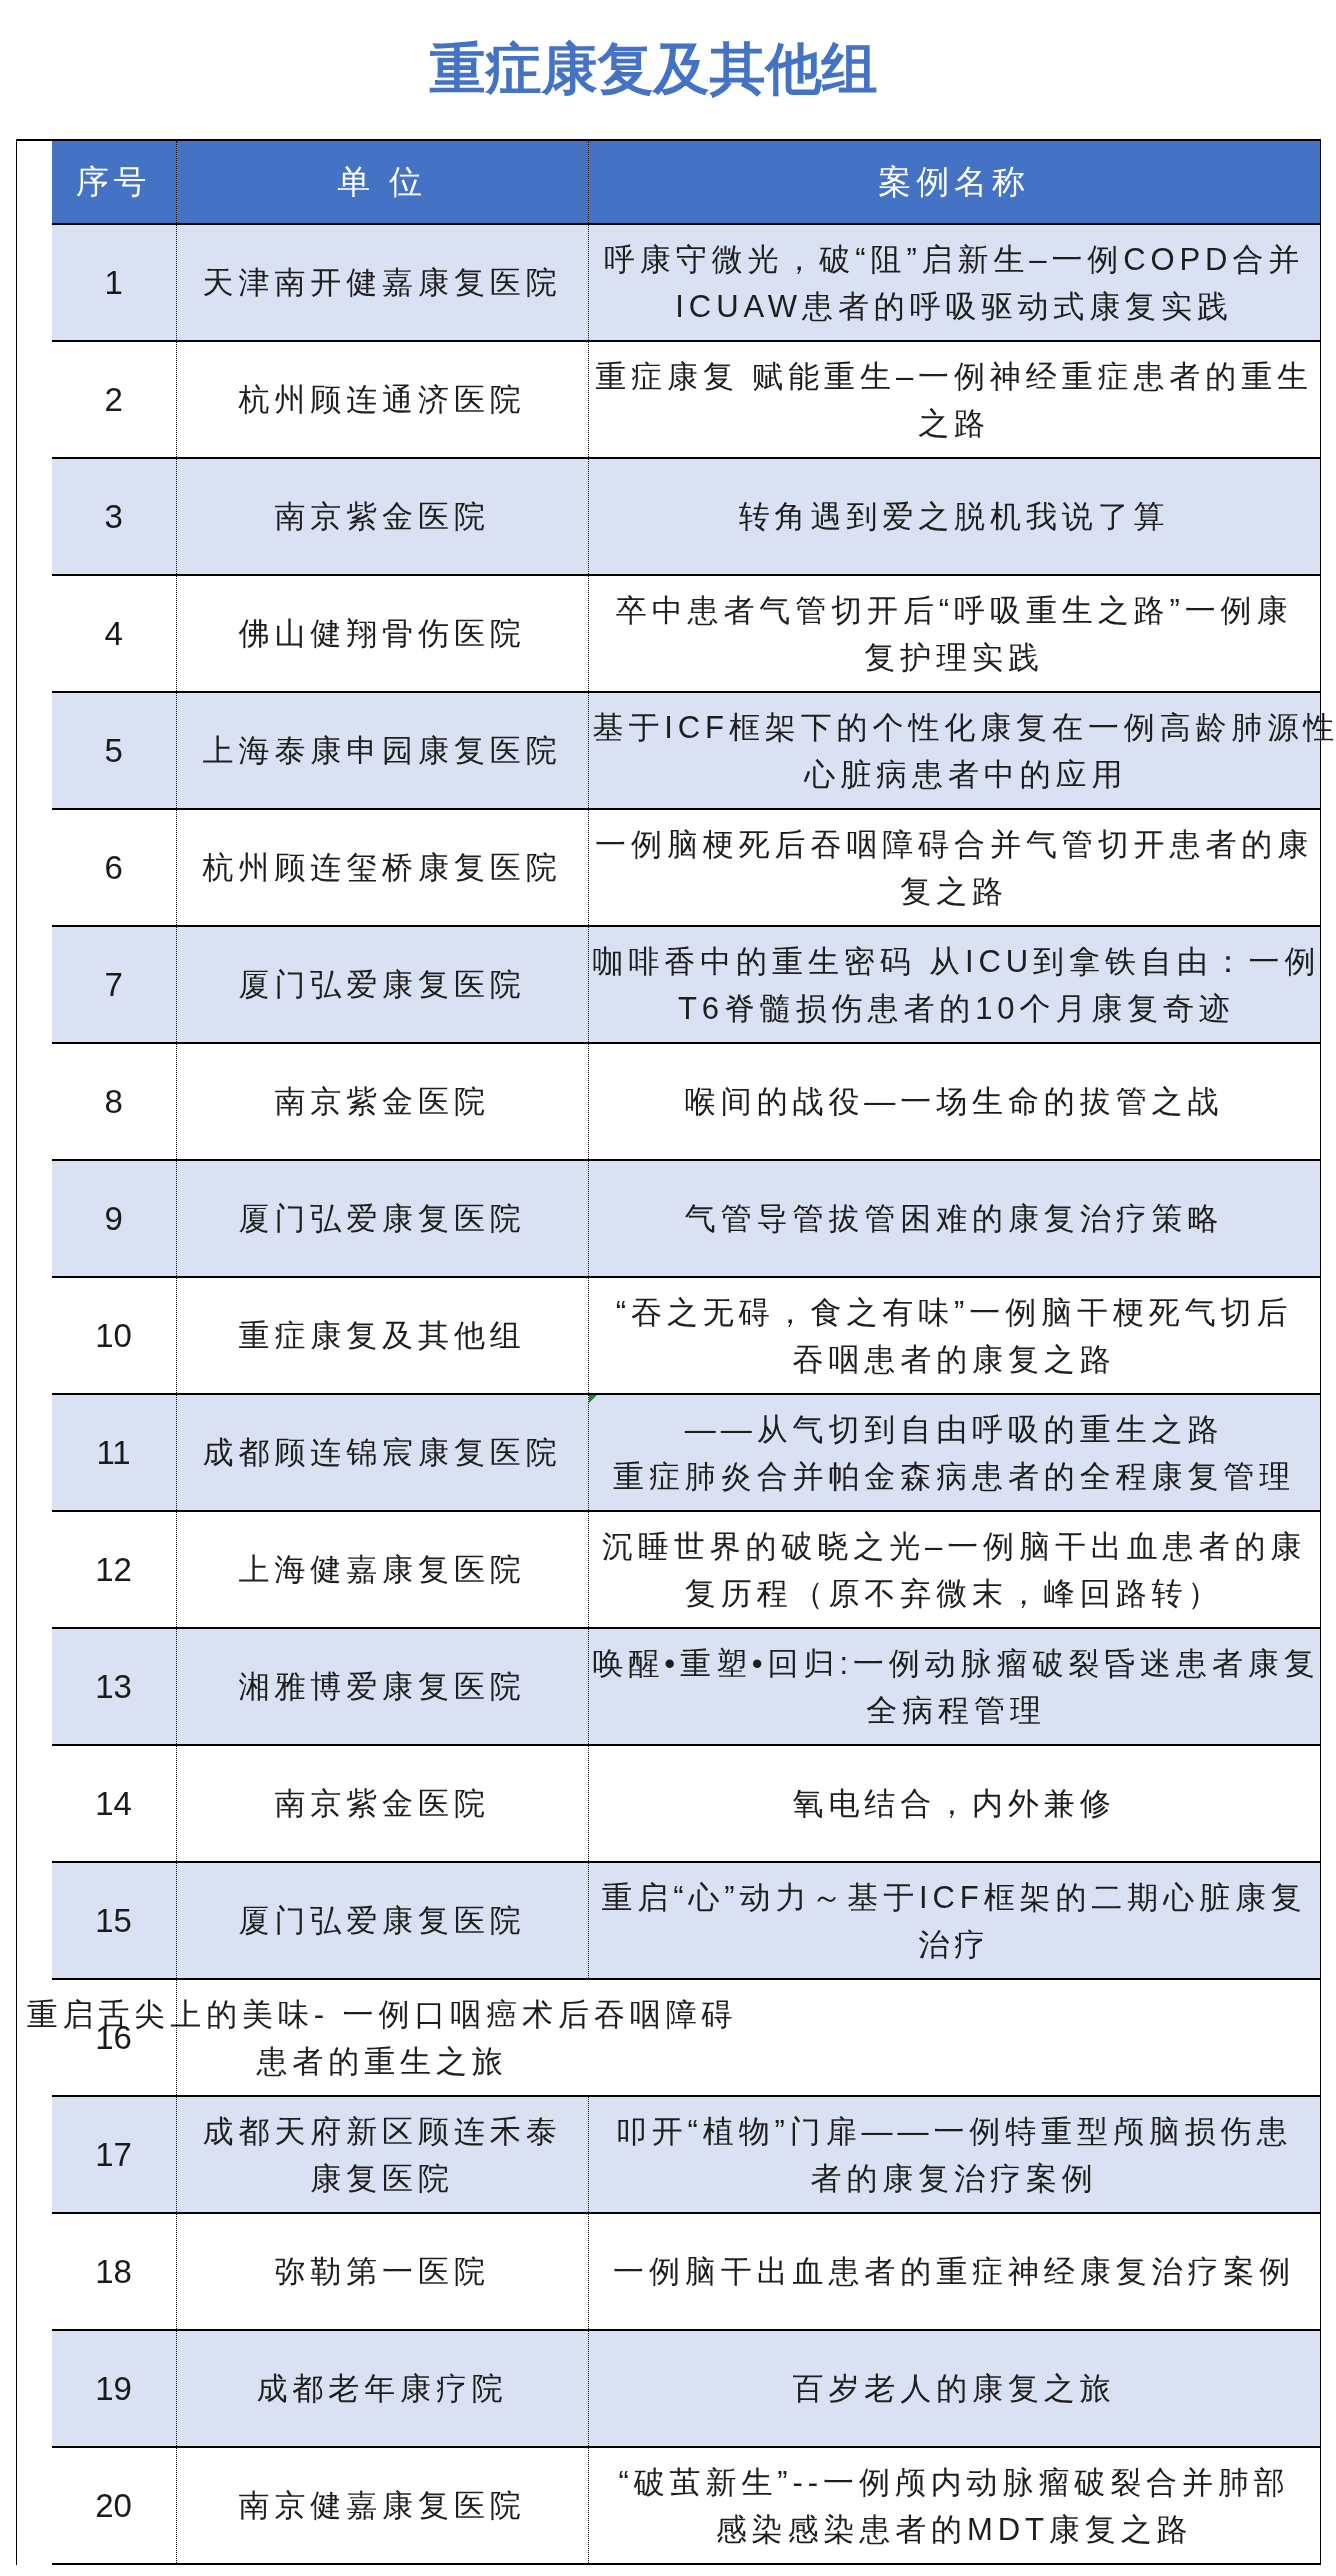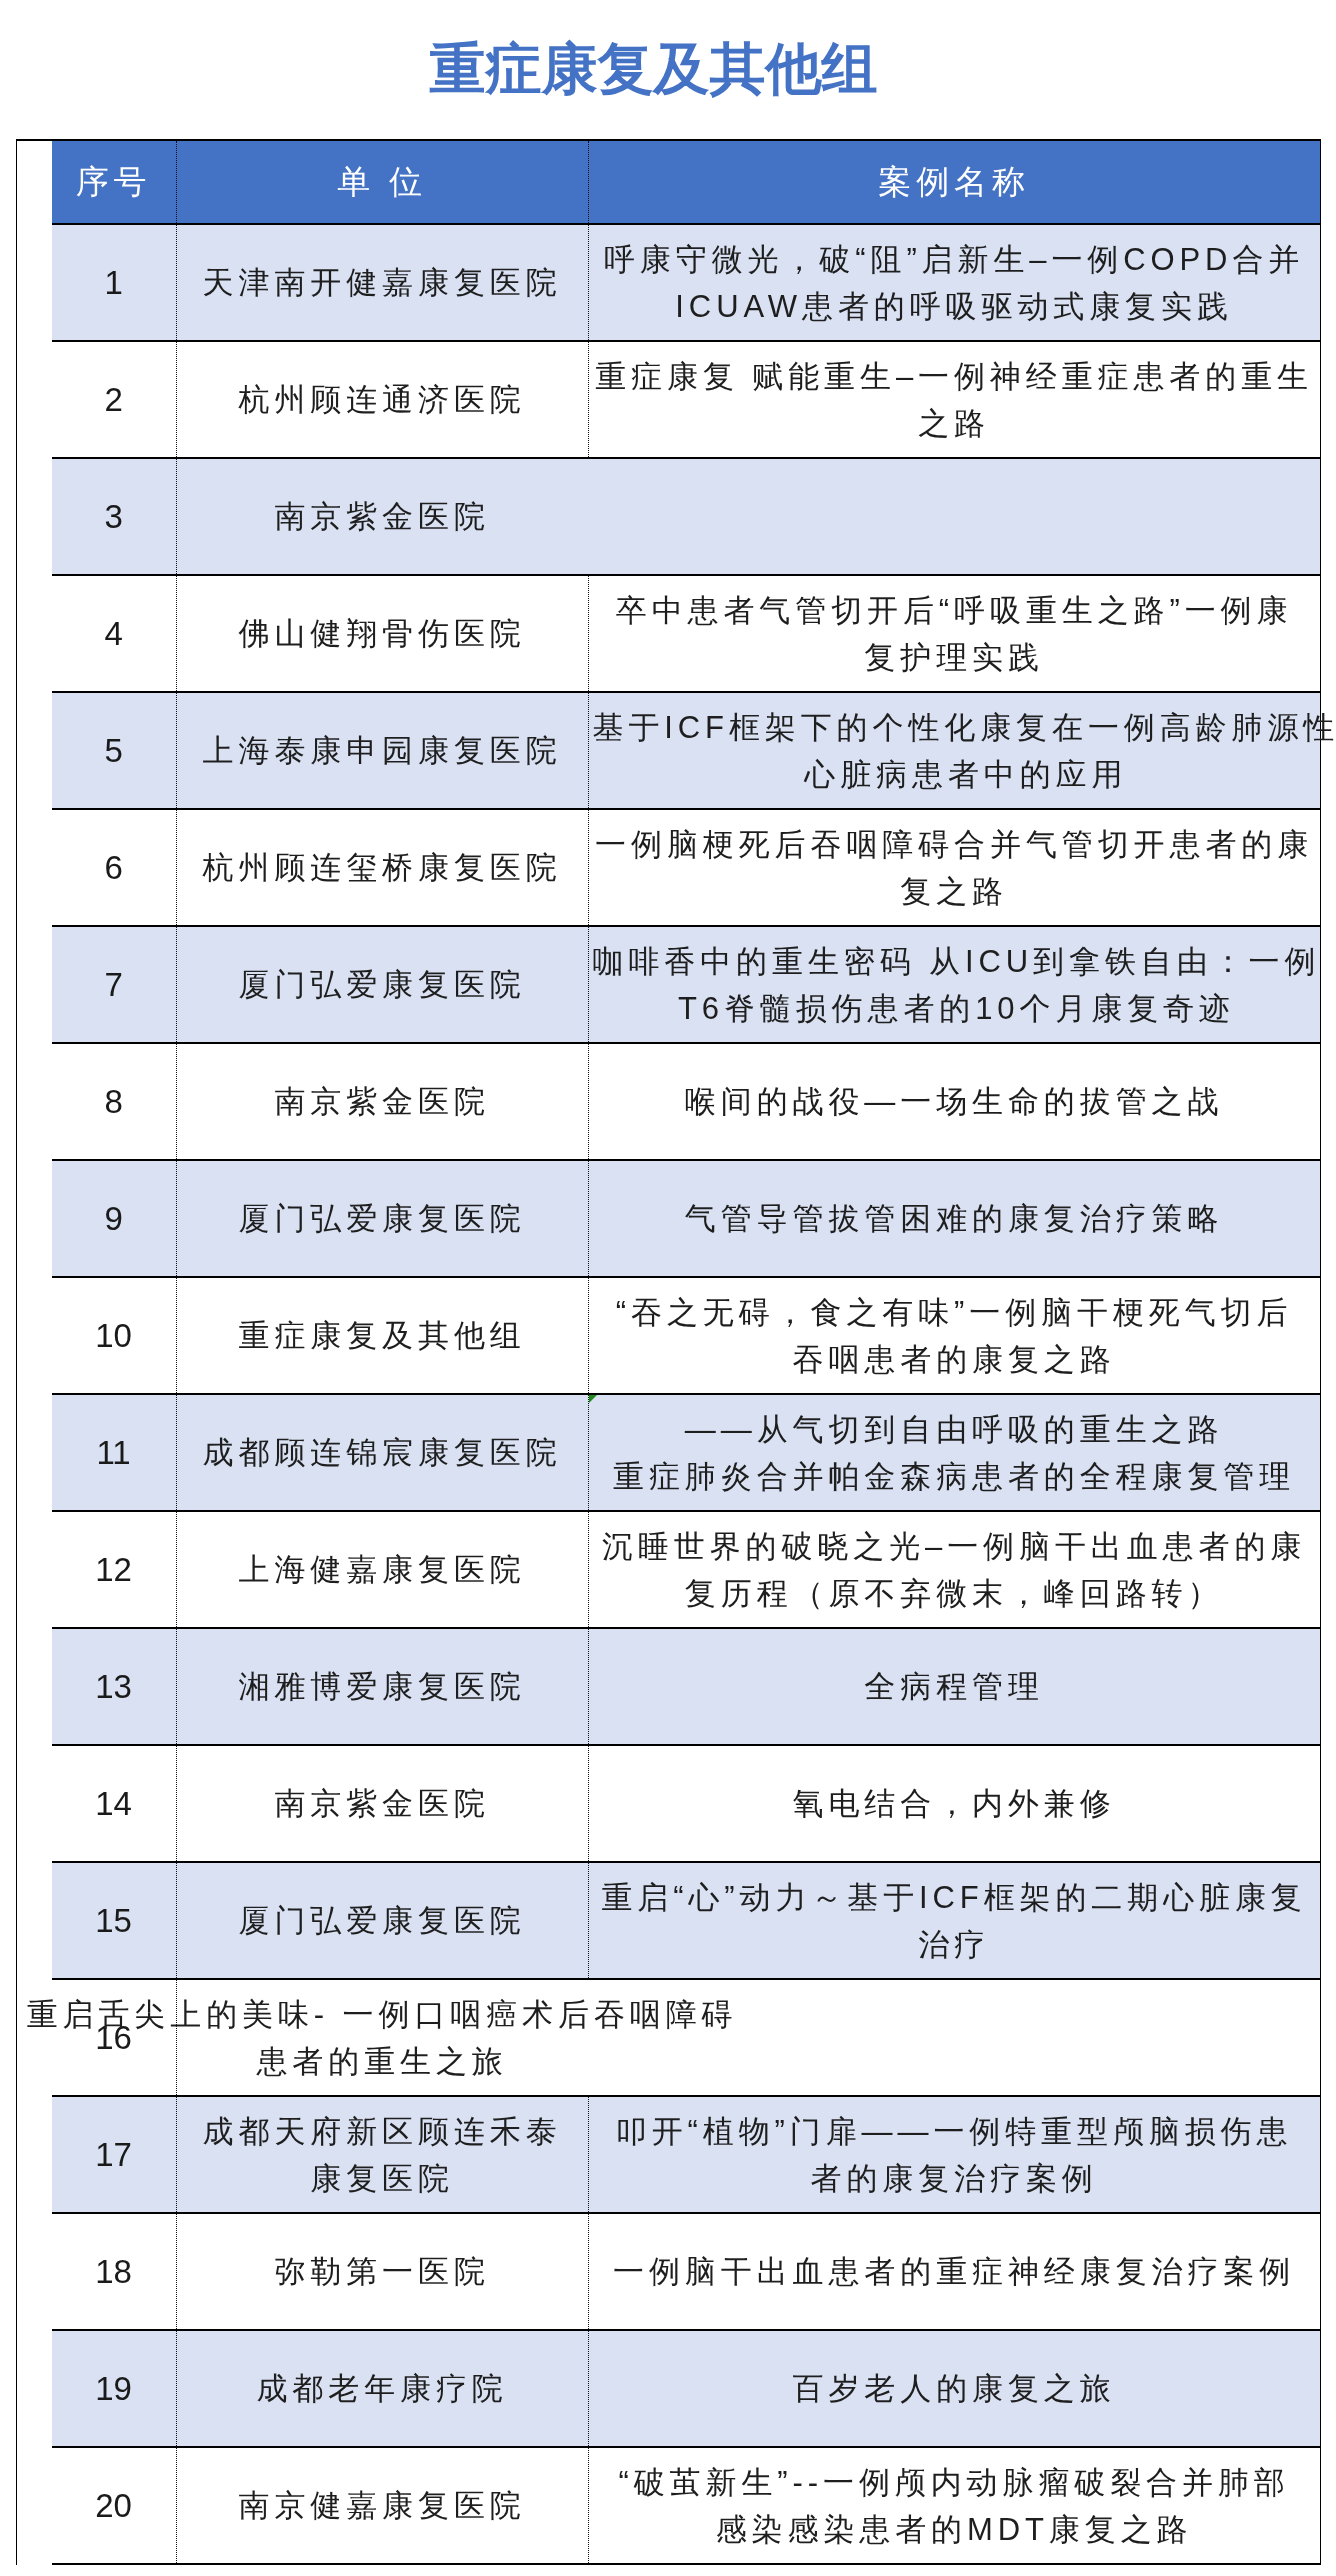--- a/index.html
+++ b/index.html
@@ -72,20 +72,23 @@
           <span class="line">之路</span>
         </div>
   </div>
       <div class="row band">
     <div class="cell c1">
       <span class="num">3</span>
     </div>
     <div class="cell c2">
           <span class="line">南京紫金医院</span>
         </div>
+    <div class="cell c3">
+          <span class="line">转角遇到爱之脱机我说了算</span>
+        </div>
   </div>
       <div class="row plain">
     <div class="cell c1">
       <span class="num">4</span>
     </div>
     <div class="cell c2">
           <span class="line">佛山健翔骨伤医院</span>
         </div>
     <div class="cell c3">
           <span class="line">卒中患者气管切开后“呼吸重生之路”一例康</span>
@@ -188,20 +191,21 @@
         </div>
   </div>
       <div class="row band">
     <div class="cell c1">
       <span class="num">13</span>
     </div>
     <div class="cell c2">
           <span class="line">湘雅博爱康复医院</span>
         </div>
     <div class="cell c3">
+          <span class="line">唤醒•重塑•回归:一例动脉瘤破裂昏迷患者康复</span>
           <span class="line">全病程管理</span>
         </div>
   </div>
       <div class="row plain">
     <div class="cell c1">
       <span class="num">14</span>
     </div>
     <div class="cell c2">
           <span class="line">南京紫金医院</span>
         </div>

